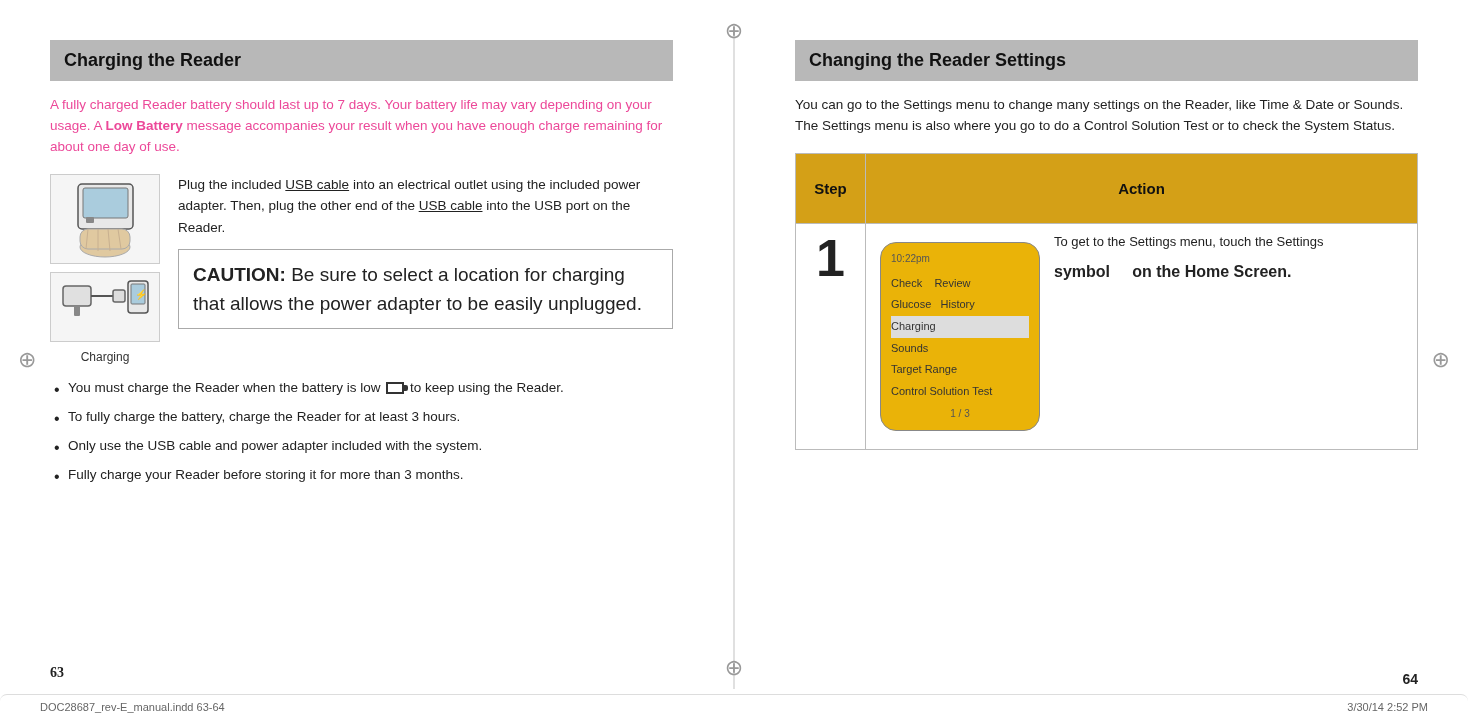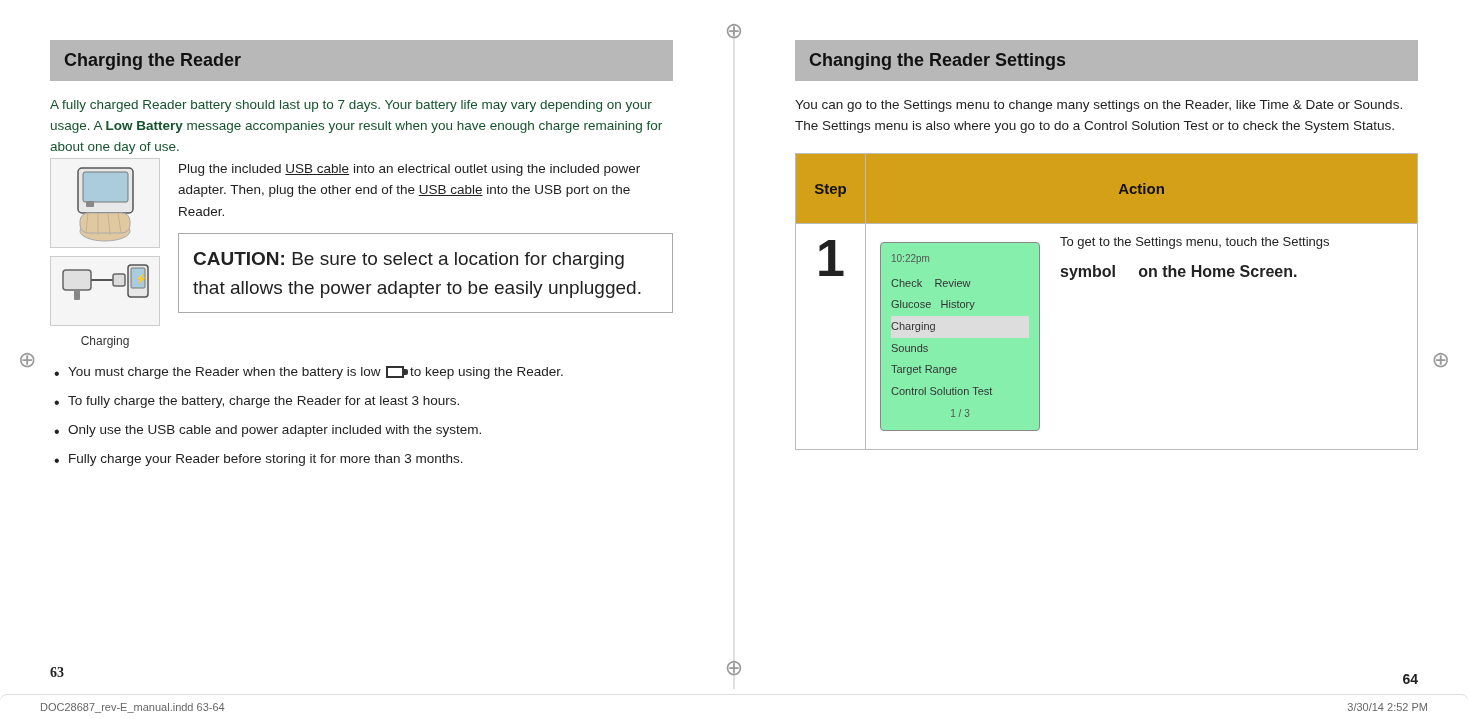--- a/index.html
+++ b/index.html
@@ -43,21 +43,22 @@
       font-size: 18px;
       font-weight: bold;
       color: #111;
       margin-bottom: 14px;
     }
 
     
     .intro-text {
       font-size: 13.5px;
       line-height: 1.55;
-      color: #14532d;
+      margin-bottom: 16px;
+      color: #ec4899;
     }
 
     
     .image-row {
       display: flex;
       gap: 18px;
       margin-bottom: 14px;
       align-items: flex-start;
     }
 
@@ -239,22 +240,22 @@
 
     .step-action {
       font-size: 13.5px;
       line-height: 1.6;
     }
 
     
     .screen-mockup {
       width: 160px;
       border: 1.5px solid #888;
-      border-radius: 4px;
-      background: #86efac;
+      border-radius: 16px;
+      background: #eab308;
       padding: 8px 10px;
       margin: 10px 0;
       font-size: 11px;
     }
 
     .screen-time {
       font-size: 10px;
       color: #555;
       margin-bottom: 6px;
     }
@@ -283,21 +284,20 @@
     }
 
     .action-content {
       display: flex;
       align-items: flex-start;
       gap: 14px;
     }
 
     .action-text-block {
       flex: 1;
-      margin-left: 6px;
     }
 
     
     .page-divider {
       width: 2px;
       background: #e0e0e0;
       margin: 0 10px;
     }
   </style>
 </head>

